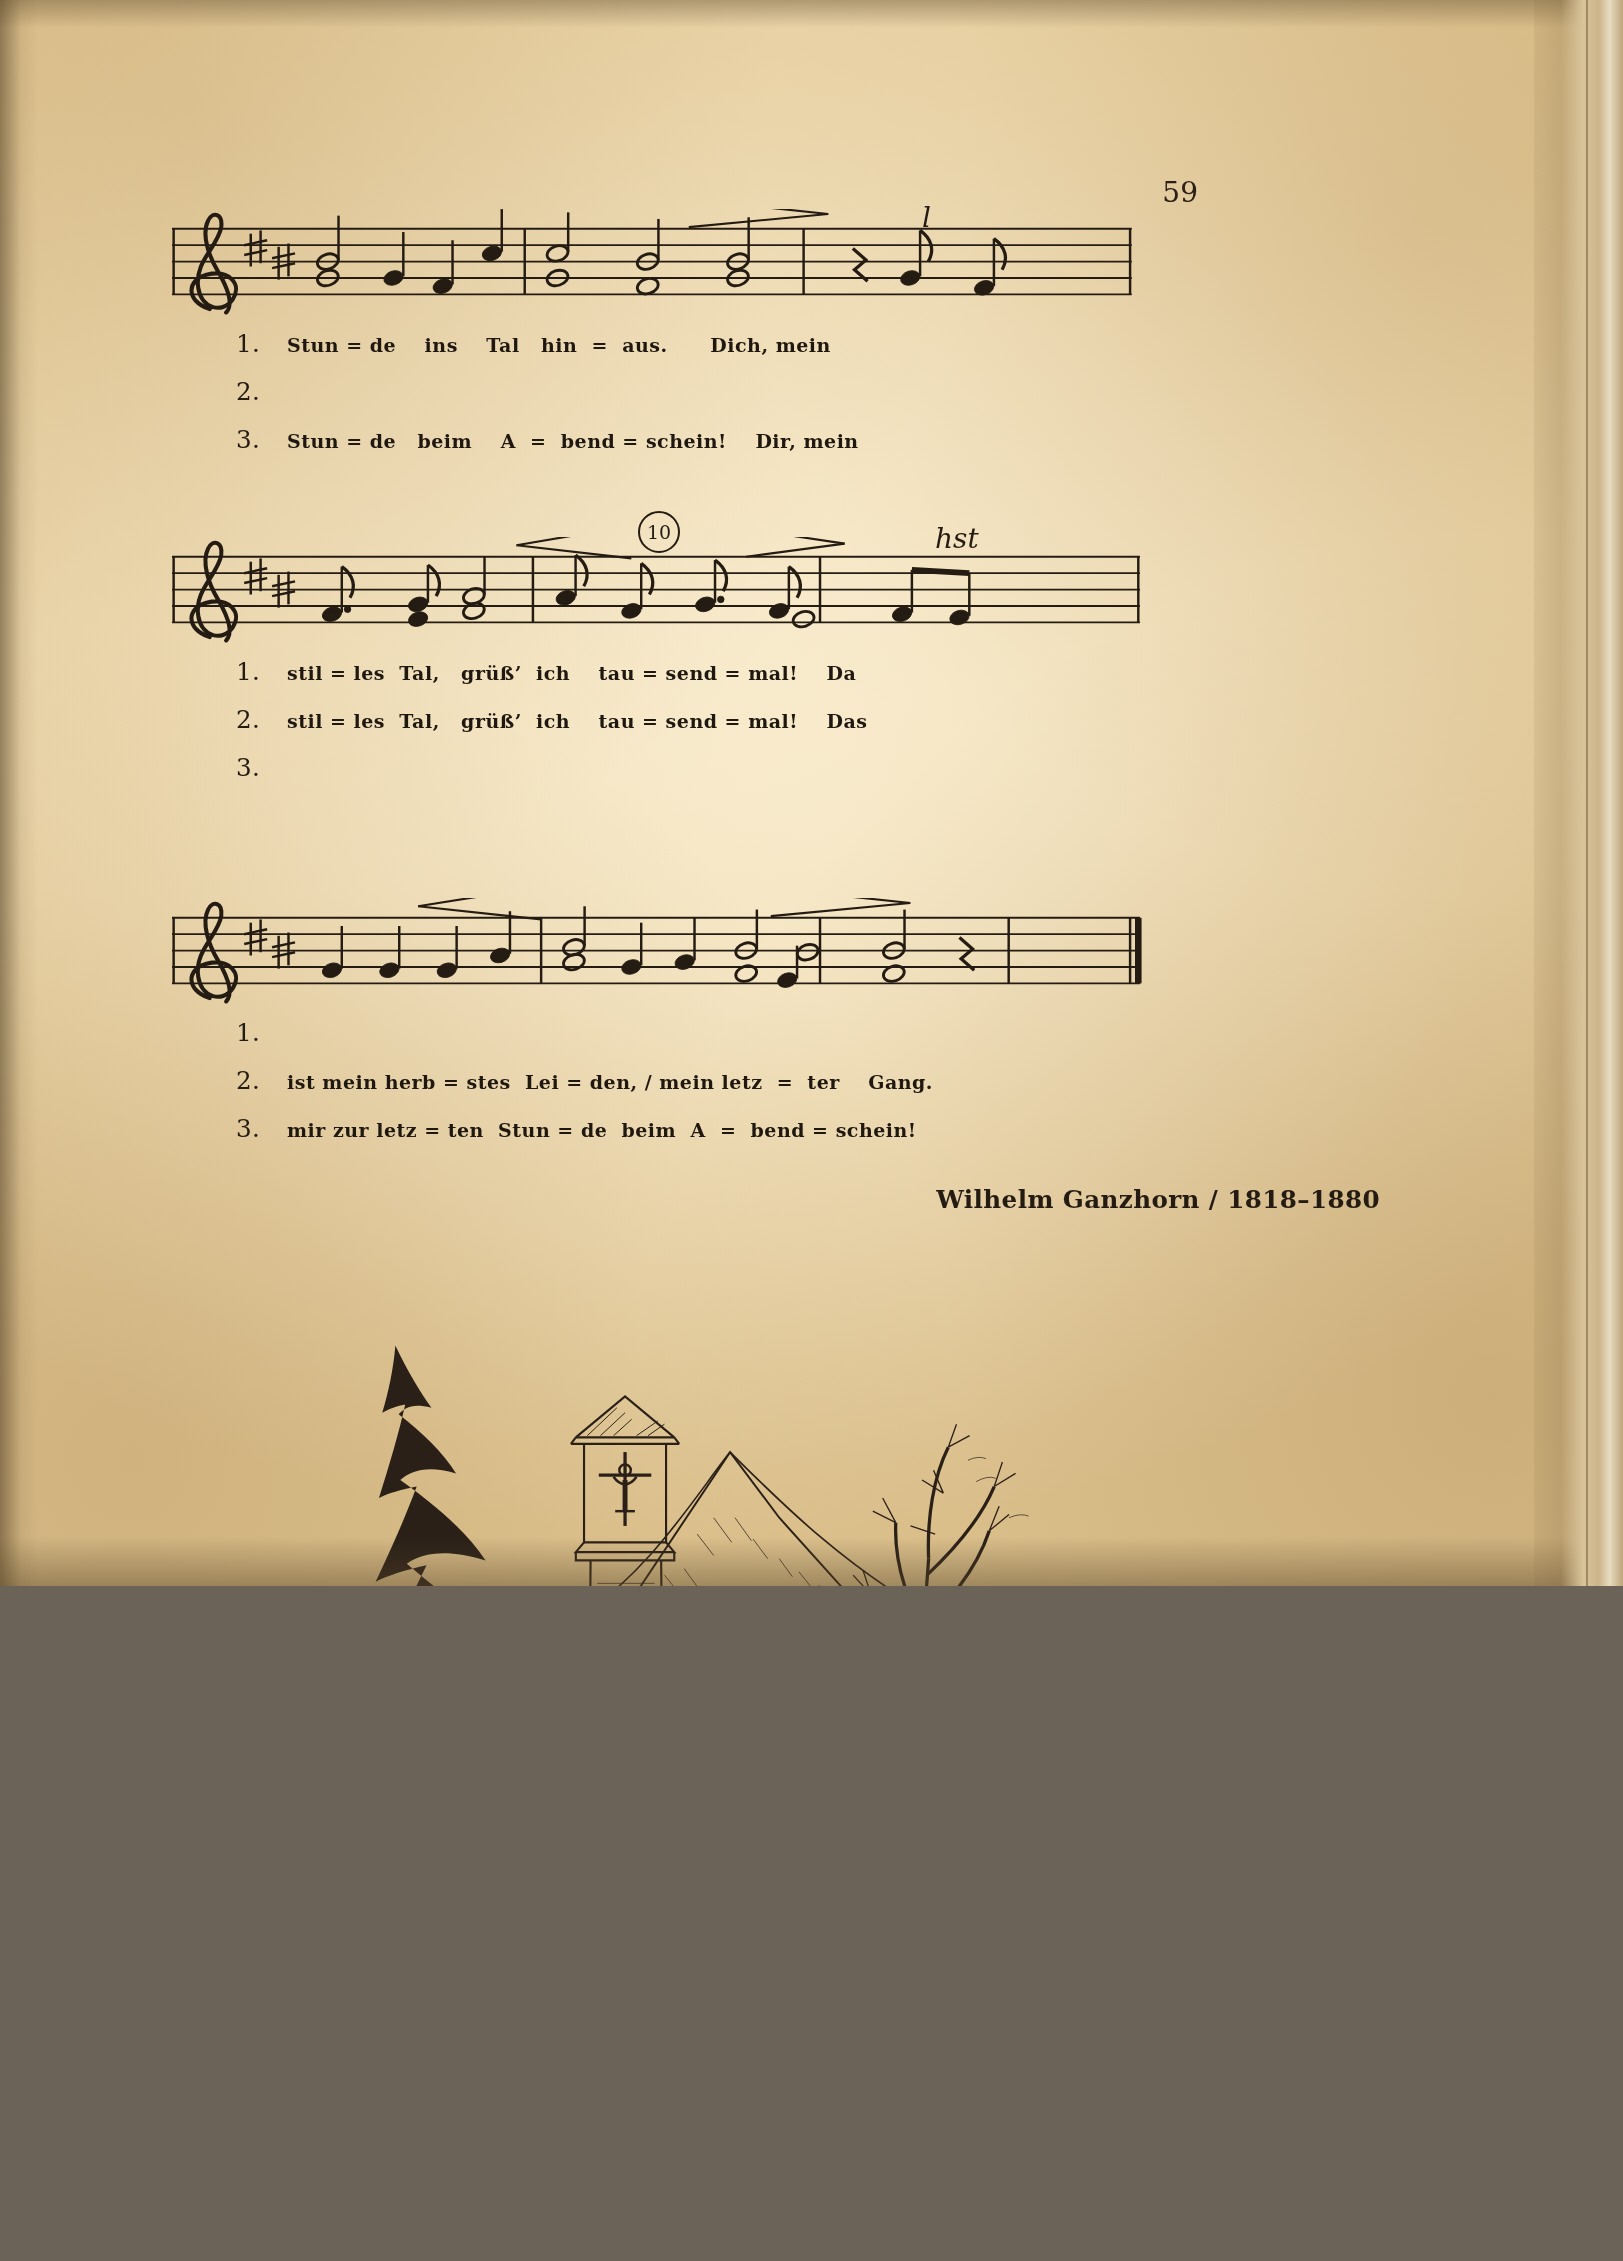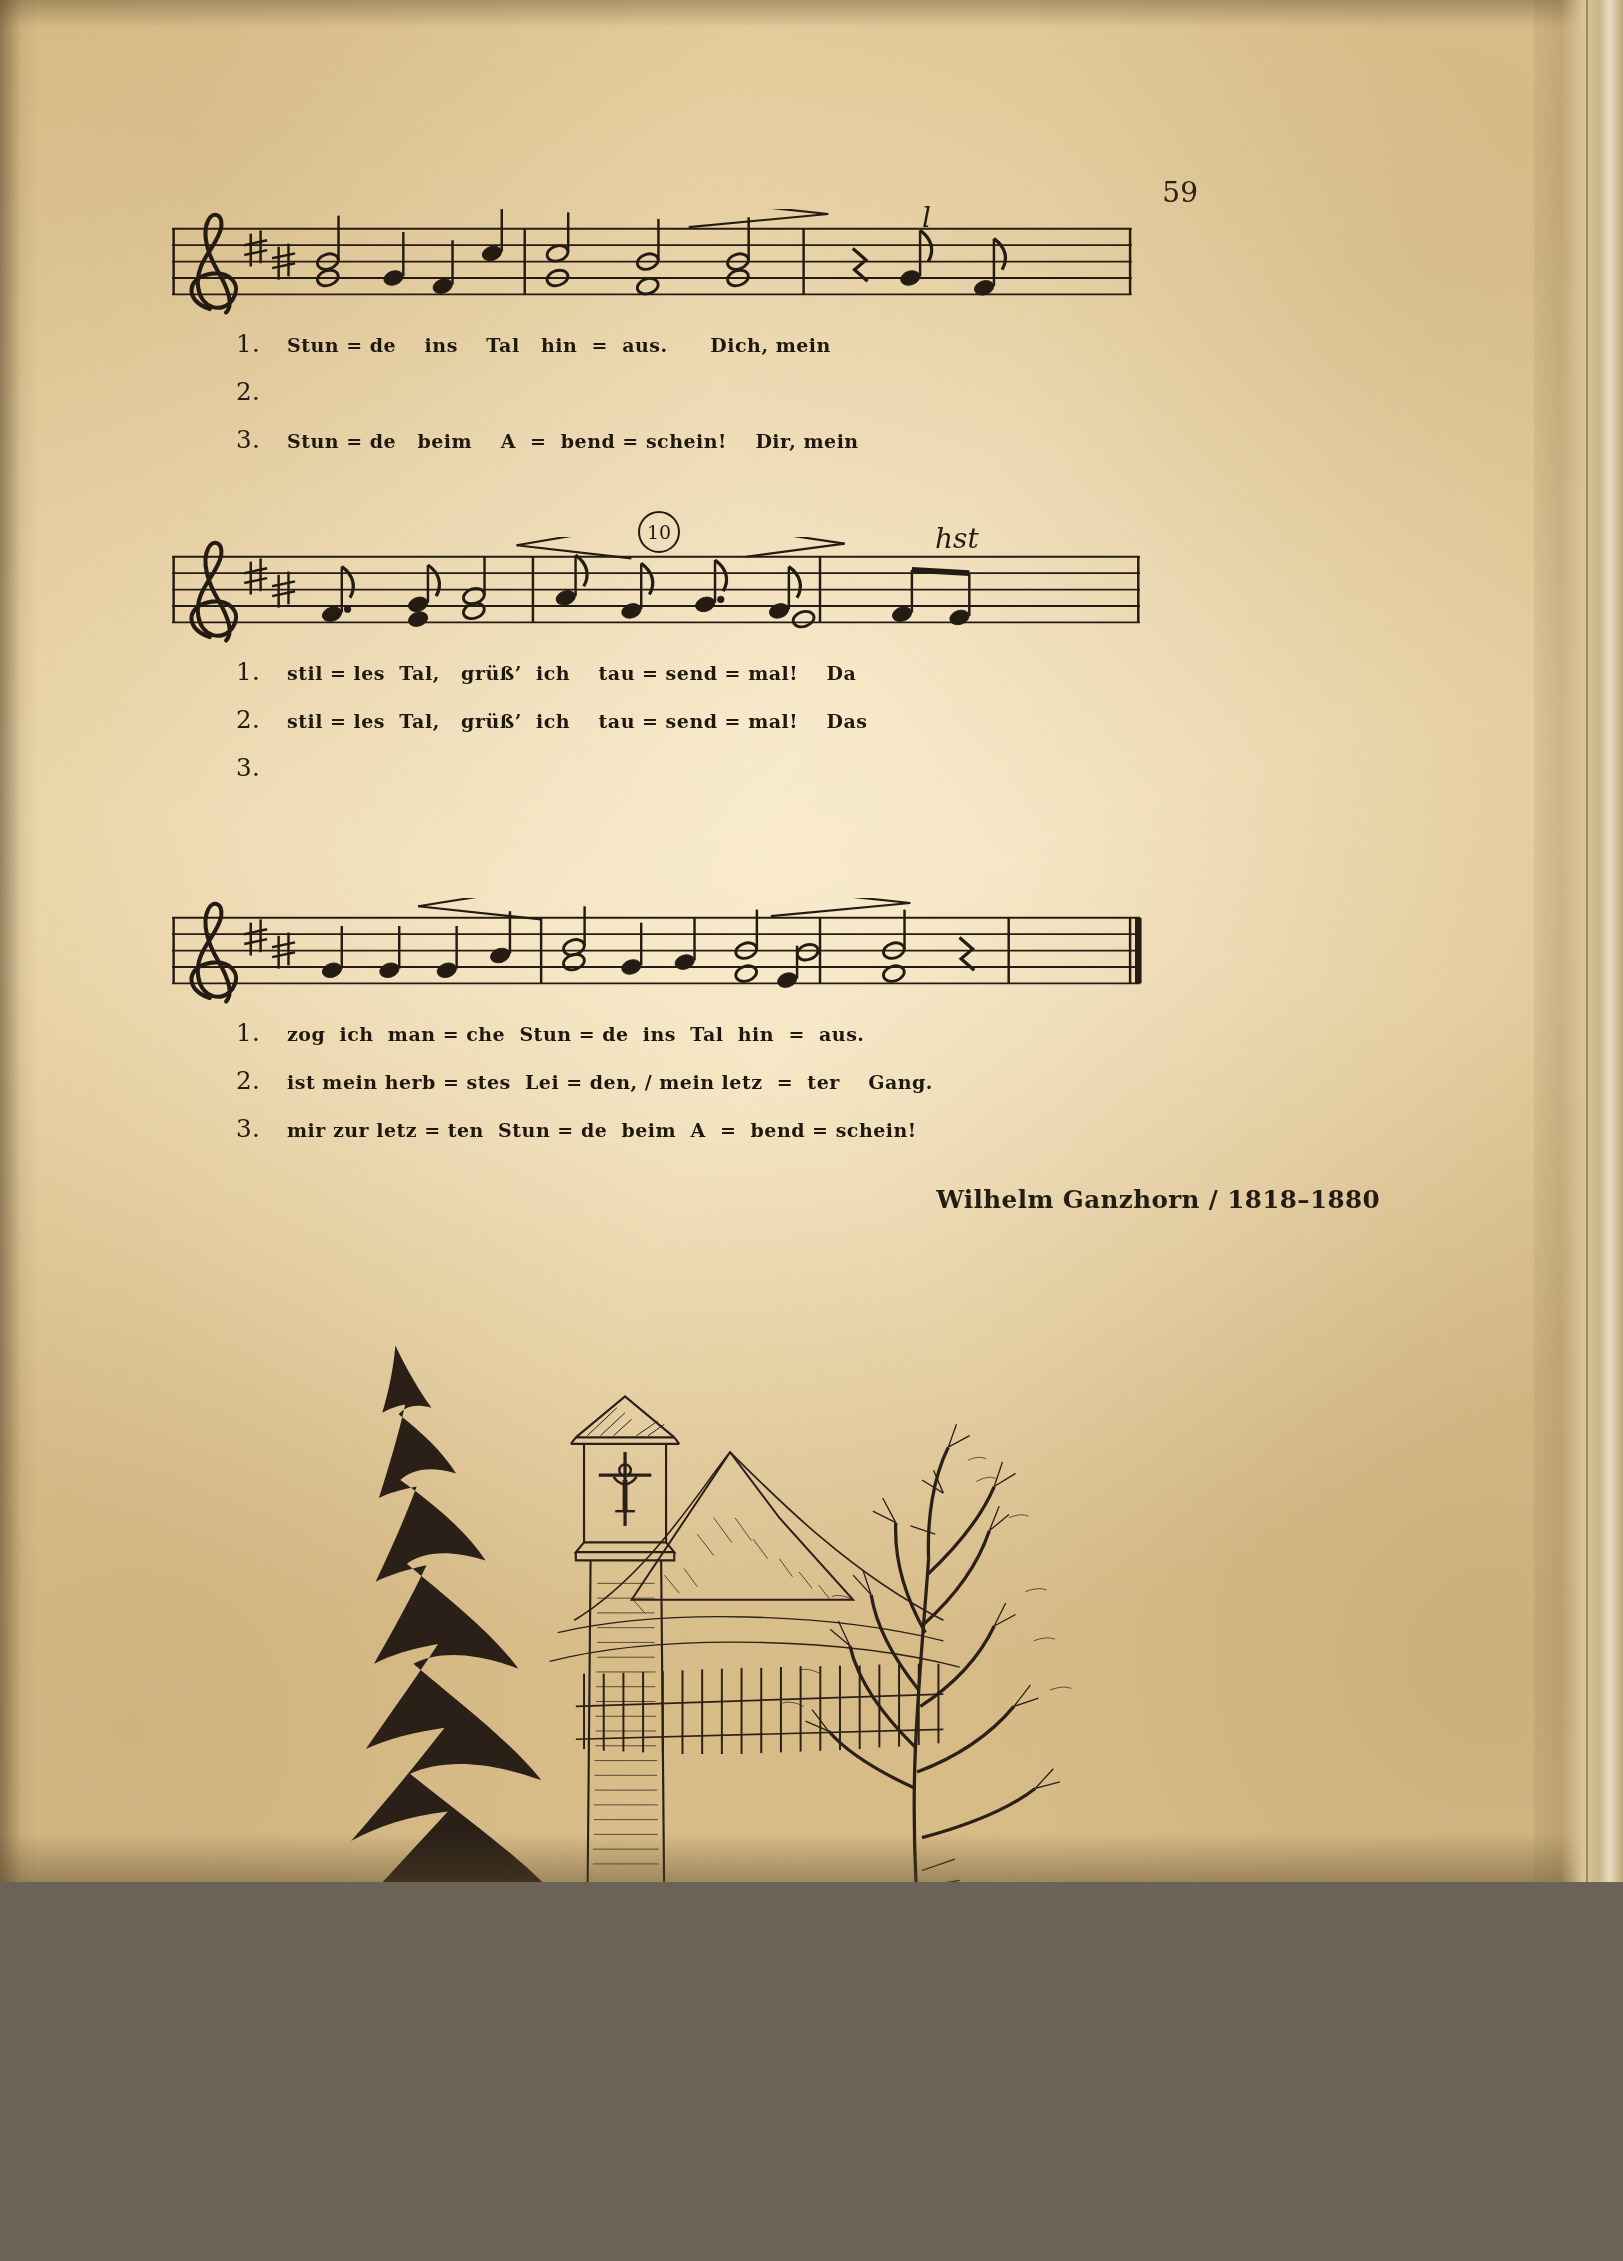--- a/index.html
+++ b/index.html
@@ -12,21 +12,21 @@
     height: 2261px;
     overflow: hidden;
     font-family: "DejaVu Serif", serif;
   }
 
   
   .page {
     position: absolute;
     left: 0; top: 0;
     width: 1624px;
-    height: 1882px;
+    height: 1586px;
     background:
       radial-gradient(ellipse 1148px 902px at 44% 40%, #f6e7c6 0%, #f2e0ba 42%, #ecd6a9 70%, #e2c894 100%);
     overflow: hidden;
   }
   .paper-grain {
     position: absolute;
     left: 0; top: 0; right: 0; bottom: 0;
     background:
       radial-gradient(circle at 12% 8%, rgba(160,120,60,0.22) 0%, rgba(160,120,60,0) 38%),
       radial-gradient(circle at 88% 14%, rgba(150,110,55,0.20) 0%, rgba(150,110,55,0) 34%),
@@ -452,21 +452,20 @@
             <path d="M300 10 L 450 26"></path>
             <path d="M730 -12 L 900 6"></path>
             <path d="M730 22 L 900 6"></path>
           </g>
         </svg>
       </div>
 
       <div class="lyrics">
         <div class="lyric-line">
           <span class="lyric-num">1.</span>
-          <span class="lyric-text fraktur">zog  ich  man = che  Stun = de  ins  Tal  hin  =  aus.</span>
         </div>
         <div class="lyric-line">
           <span class="lyric-num">2.</span>
           <span class="lyric-text fraktur">ist mein herb = stes  Lei = den, / mein letz  =  ter    Gang.</span>
         </div>
         <div class="lyric-line">
           <span class="lyric-num">3.</span>
           <span class="lyric-text fraktur">mir zur letz = ten  Stun = de  beim  A  =  bend = schein!</span>
         </div>
       </div>

